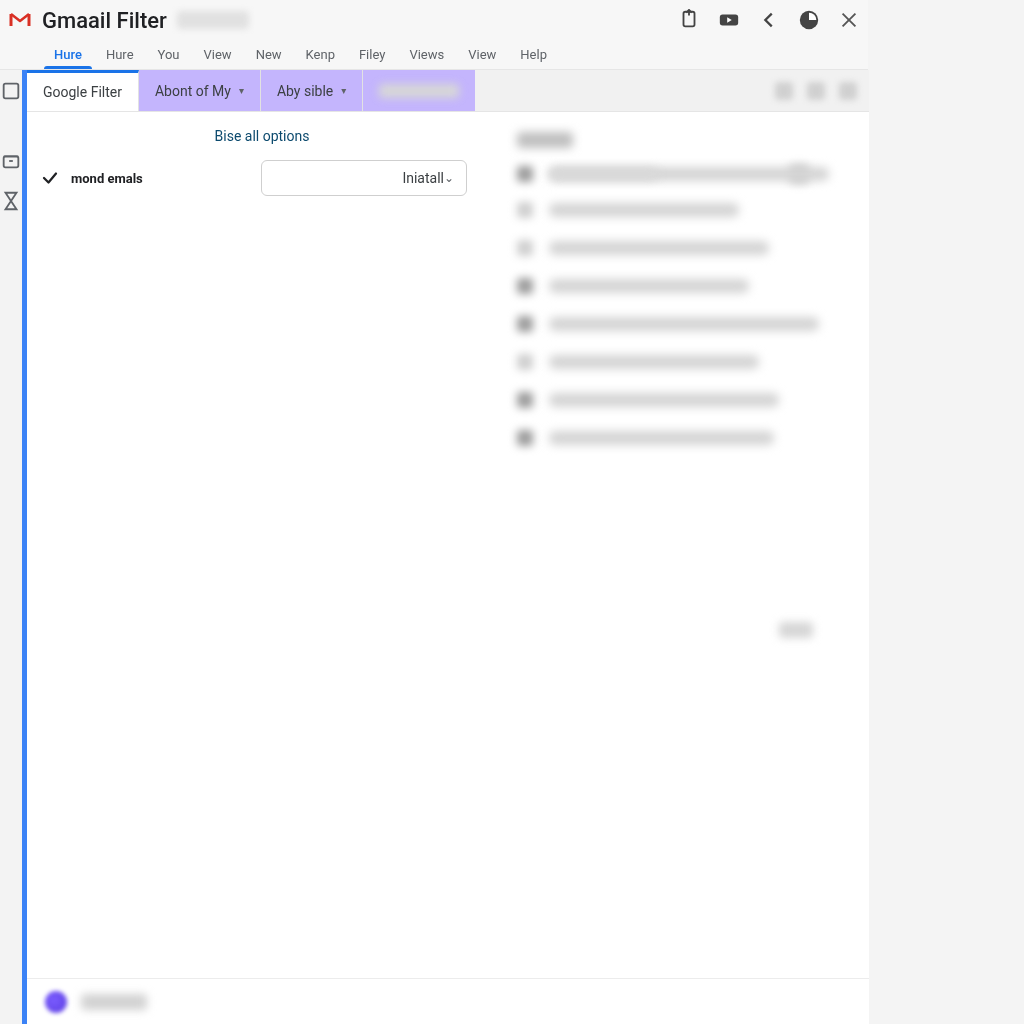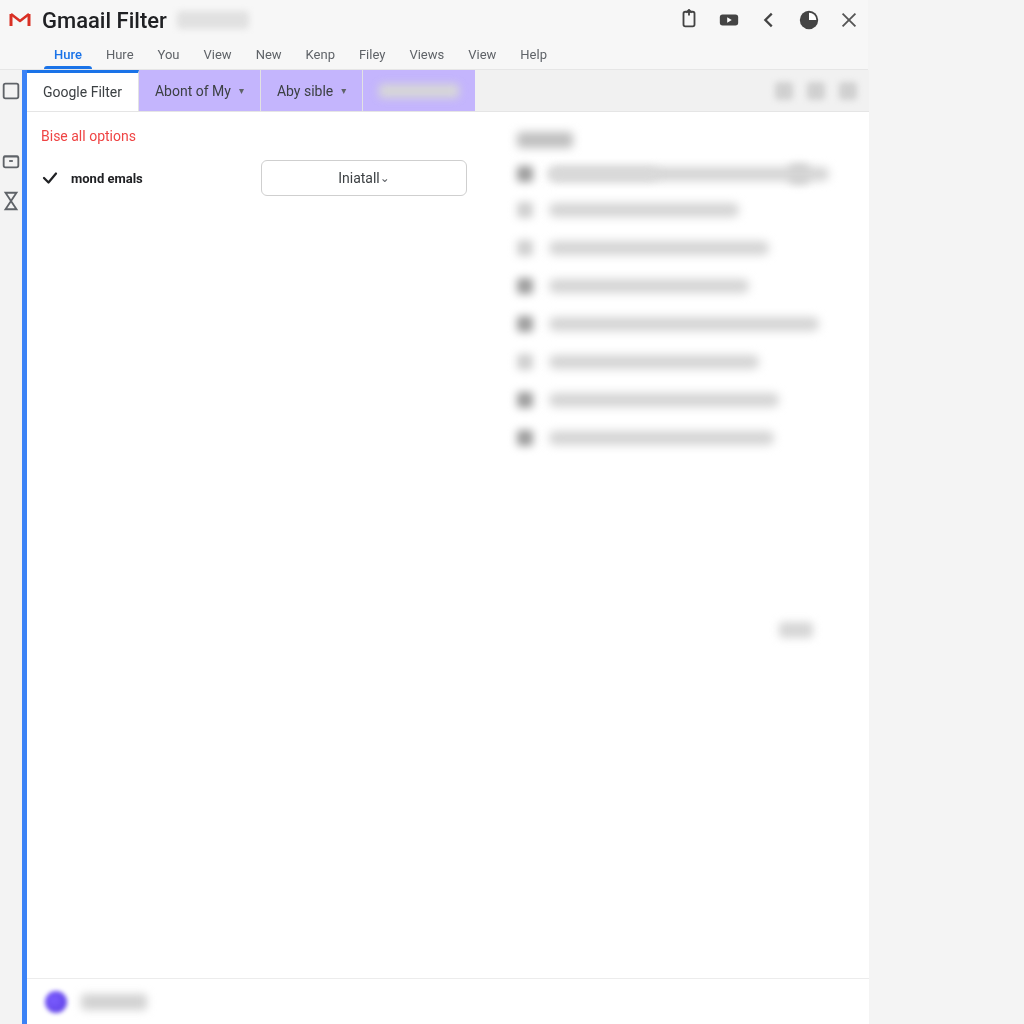--- a/index.html
+++ b/index.html
@@ -173,22 +173,23 @@
   background: #fff;
   position: relative;
   overflow: hidden;
 }
 .panel-left {
   width: 470px;
   padding: 16px 14px;
 }
 .section-title {
   font-size: 14px;
-  color: #ef4444;
+  color: #0c4a6e;
   margin-bottom: 16px;
+  text-align: center;
 }
 .option-row {
   display: flex;
   align-items: center;
   gap: 12px;
 }
 .check-icon {
   width: 18px; height: 18px;
   color: #202124;
 }
@@ -204,21 +205,21 @@
   margin-right: 16px;
   width: 206px;
   height: 36px;
   border: 1px solid #cfcfcf;
   border-radius: 6px;
   background: #fff;
   display: flex;
   align-items: center;
   padding: 0 12px;
   cursor: pointer;
-  justify-content: center;
+  justify-content: flex-end;
 }
 .select-value {
   font-size: 14px;
   color: #3c4043;
 }
 .select .chev {
   font-size: 12px;
   color: #5f6368;
 }
 

